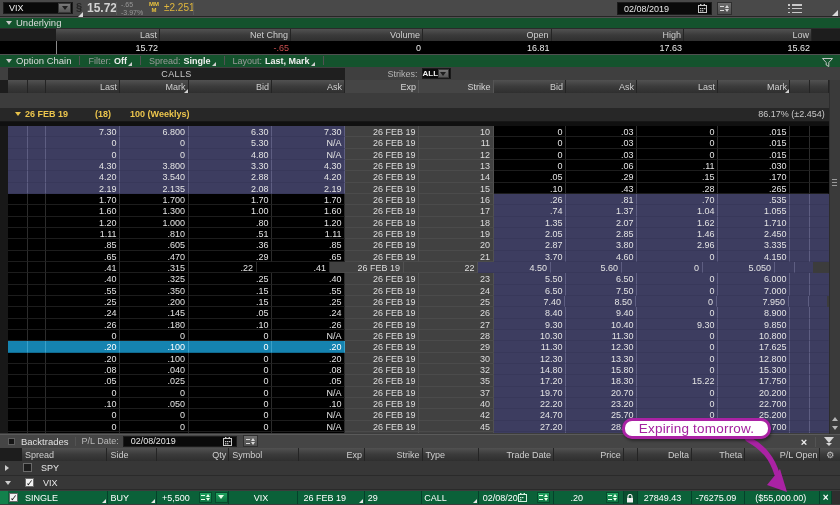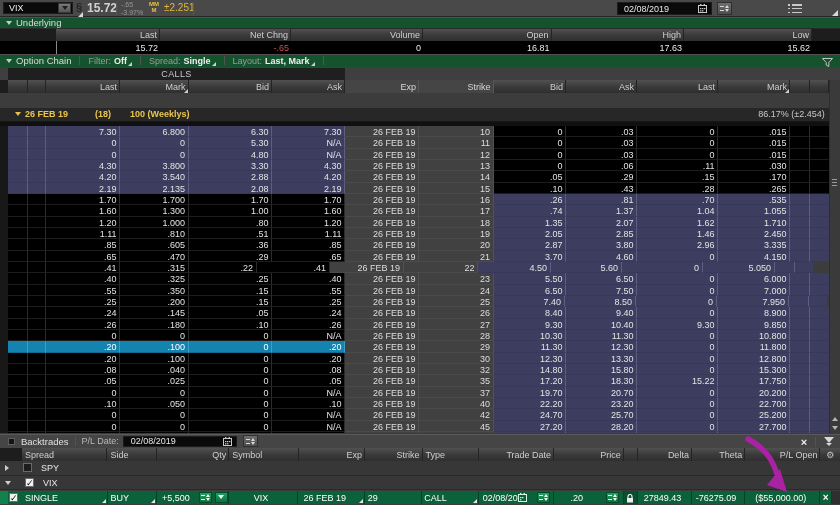--- a/index.html
+++ b/index.html
@@ -251,20 +251,29 @@
       <span class="bar-value">Last, Mark</span>
     </span>
     <span class="bar-div"></span>
     <svg class="funnel" width="11" height="9" viewBox="0 0 11 9">
       <path d="M0.5 0.5 H10.5 L6.8 4.5 V8.5 L4.2 7 V4.5 Z" fill="none" stroke="#c5c5c5" stroke-width="1"></path>
     </svg>
   </div>
 
   <div class="bands">
     <div class="band" style="left:8px; width:337px;">CALLS</div>
+    <div class="strikes-wrap">
+      <span class="strikes-label">Strikes:</span>
+      <span class="strikes-box">
+        <span class="sv">ALL</span>
+        <span class="dd-btn">
+            <span class="tri-dn"></span>
+          </span>
+      </span>
+    </div>
   </div>
 
   <div class="chain-header" id="chain-header">
       <div class="hcell" style="width:8px;background:#1d1d1d;border-right:none"></div>
       <div class="hcell" style="width:20px"></div>
       <div class="hcell" style="width:18px"></div>
       <div class="hcell" style="width:74px">Last</div>
       <div class="hcell sortfold" style="width:68.5px">Mark</div>
       <div class="hcell" style="width:83.5px">Bid</div>
       <div class="hcell" style="width:73px">Ask</div>
@@ -618,21 +627,21 @@
         <div class="ocell c-sel" style="width:18px"></div>
         <div class="ocell c-sel" style="width:74px">.20</div>
         <div class="ocell c-sel" style="width:68.5px">.100</div>
         <div class="ocell c-sel" style="width:83.5px">0</div>
         <div class="ocell c-sel" style="width:73px">.20</div>
         <div class="ocell c-mid" style="width:74px">26 FEB 19</div>
         <div class="ocell c-mid" style="width:74.5px">29</div>
         <div class="ocell c-itm" style="width:72.5px">11.30</div>
         <div class="ocell c-itm" style="width:71px">12.30</div>
         <div class="ocell c-itm" style="width:81px">0</div>
-        <div class="ocell c-itm" style="width:72px">11.800</div>
+        <div class="ocell c-itm" style="width:72px">17.625</div>
         <div class="ocell c-itm" style="width:20px"></div>
         <div class="ocell c-itm noright" style="width:18.8px"></div>
       </div>
       <div class="orow">
         <div class="ocell c-gut" style="width:8px"></div>
         <div class="ocell c-black" style="width:20px"></div>
         <div class="ocell c-black" style="width:18px"></div>
         <div class="ocell c-black" style="width:74px">.20</div>
         <div class="ocell c-black" style="width:68.5px">.100</div>
         <div class="ocell c-black" style="width:83.5px">0</div>
@@ -894,18 +903,21 @@
           <path d="M2 4 V2.5 A2 2 0 0 1 6 2.5 V4" fill="none" stroke="#efefef" stroke-width="1.2"></path>
           <rect x="1" y="4" width="6" height="4.5" fill="#efefef"></rect>
         </svg>
       </div>
       <div class="tcell right" style="left:638.3px;width:53.5px;padding-right:4px">27849.43</div>
       <div class="tcell right" style="left:691.8px;width:53.5px;padding-right:4px">-76275.09</div>
       <div class="tcell right" style="left:745.3px;width:75.1px;padding-right:3px">($55,000.00)</div>
       <div class="tcell t-x" style="left:820.4px;width:11.6px;">×</div>
     </div>
 
+  <div class="callout">
+    <span>Expiring tomorrow.</span>
+  </div>
   <svg class="arrow-svg">
     <path d="M 748 439 C 764 448, 772 458, 777 474" fill="none" stroke="#aa22a4" stroke-width="5.5" stroke-linecap="round"></path>
     <polygon points="787,492 767,485 780,469" fill="#aa22a4"></polygon>
   </svg>
 
 </div>
 
 </body></html>

